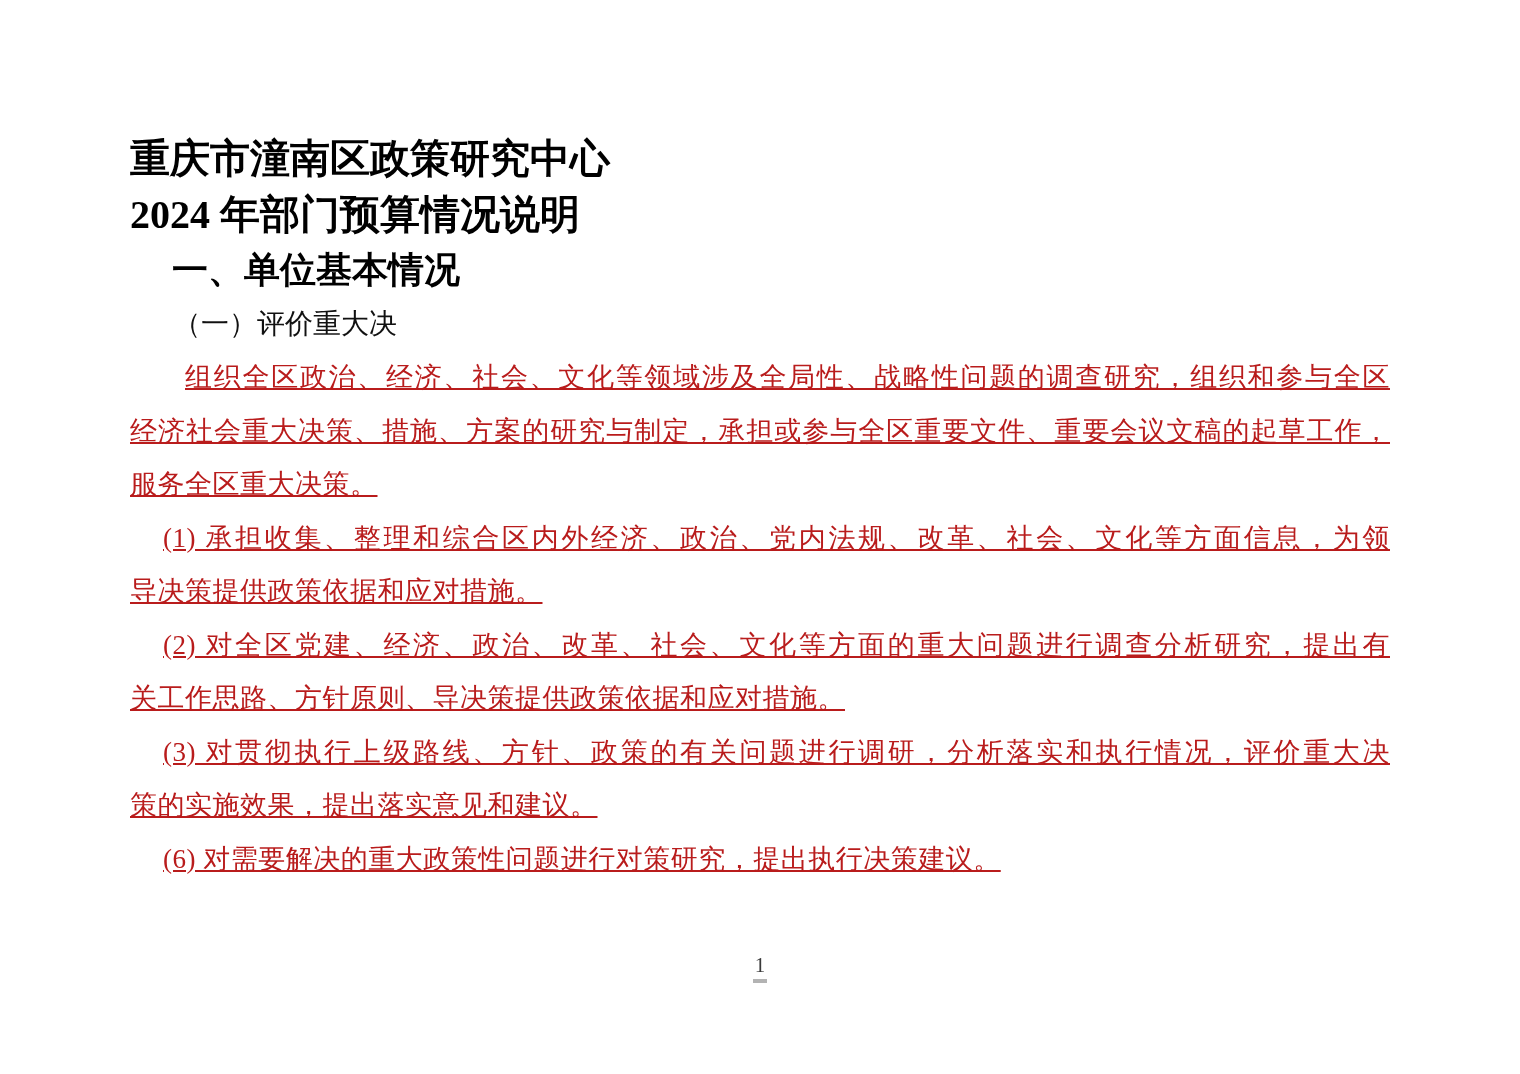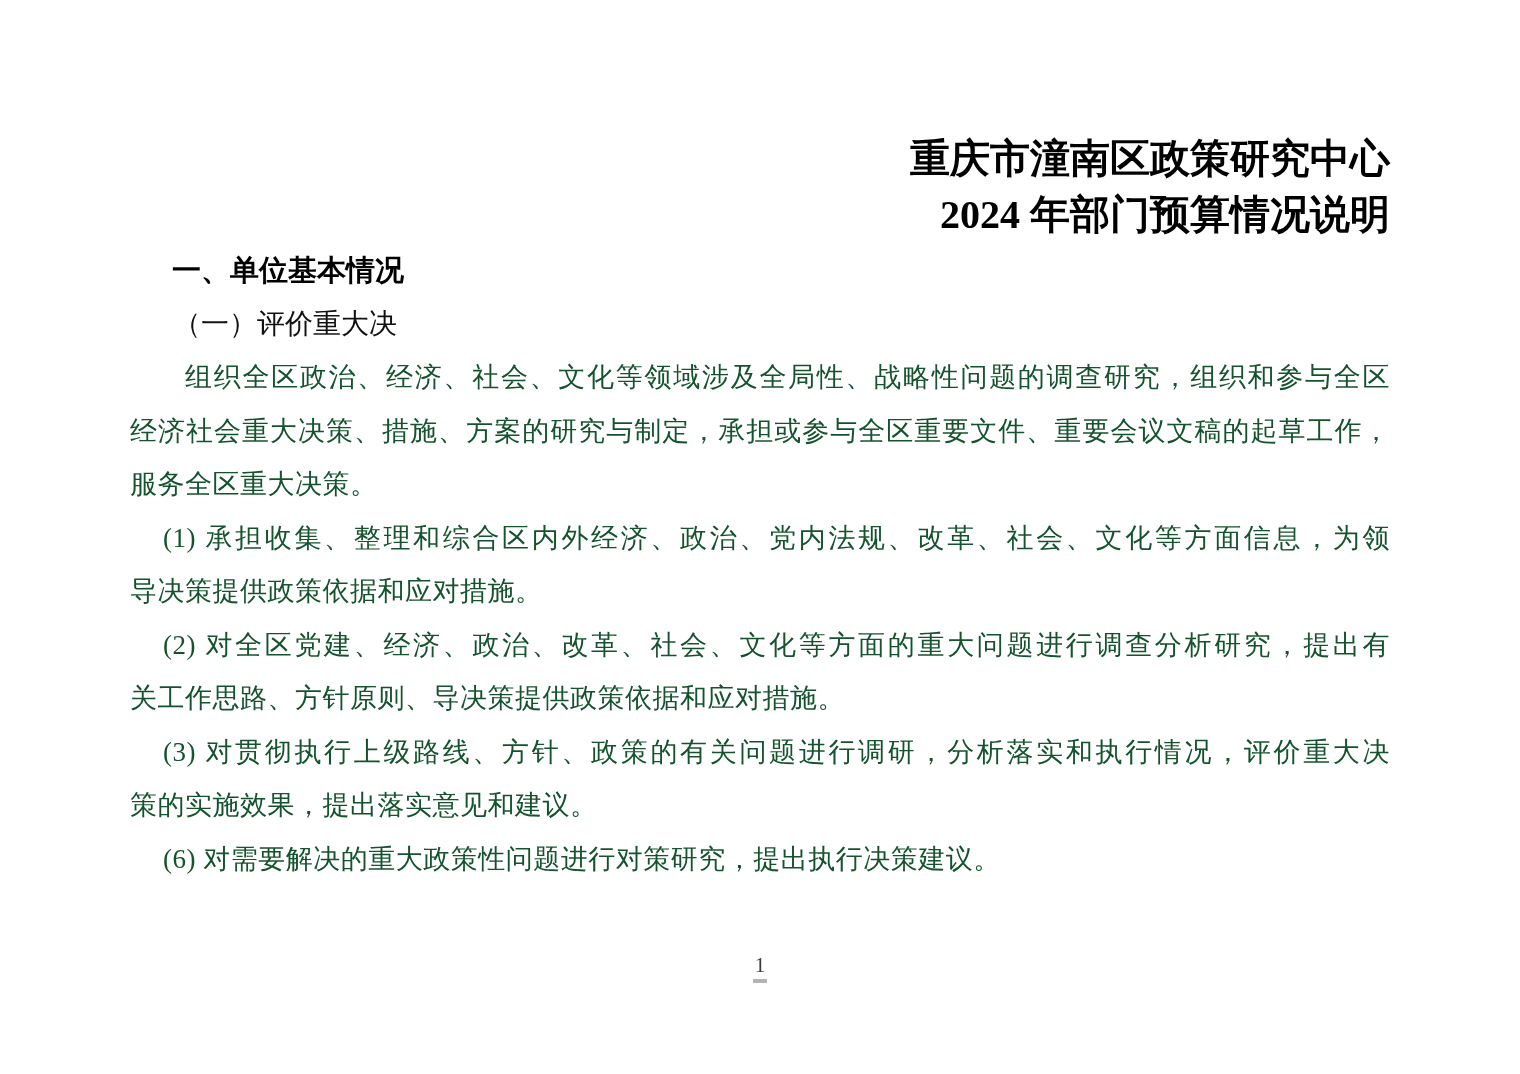--- a/index.html
+++ b/index.html
@@ -12,50 +12,51 @@
     font-family: "Liberation Serif", serif;
     color: #111111;
   }
   .page {
     position: absolute;
     inset: 0;
     box-sizing: border-box;
     padding: 131px 130px 0 130px;
   }
   .doc-title {
-    text-align: right;
+    text-align: left;
     font-weight: 700;
     font-size: 40px;
     line-height: 56px;
     color: #000000;
     font-family: "Liberation Serif", serif;
   }
   .section-heading {
     font-family: "Liberation Sans", sans-serif;
     font-weight: 700;
-    font-size: 29px;
+    font-size: 36px;
     line-height: 54px;
     padding-left: 42px;
     color: #000000;
   }
   .subsection-heading {
     font-size: 28px;
     line-height: 54px;
     padding-left: 43px;
     color: #111111;
   }
   .para { margin: 0; padding: 0; }
   .line {
     font-size: 27px;
     letter-spacing: 0.5px;
     line-height: 53.5px;
     text-align: justify;
     text-align-last: justify;
     white-space: normal;
-    color: #14532d;
+    color: #b91c1c;
+    text-decoration: underline;
   }
   .line.end { text-align-last: left; }
   .indent-full { padding-left: 55px; }
   .indent-num  { padding-left: 33px; }
   .page-number {
     position: absolute;
     top: 951px;
     left: 0;
     width: 100%;
     text-align: center;

